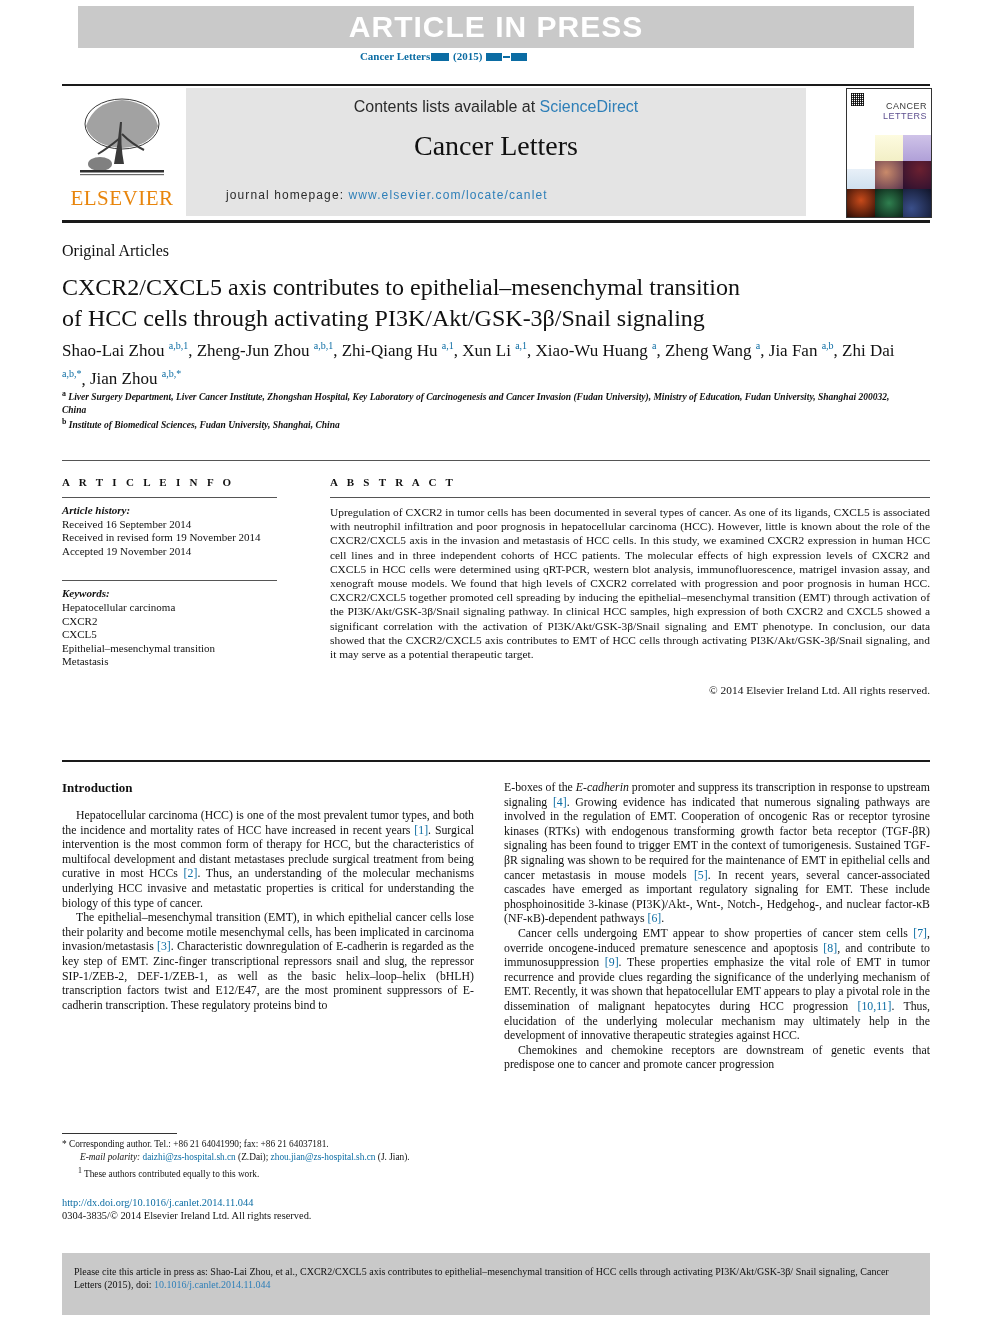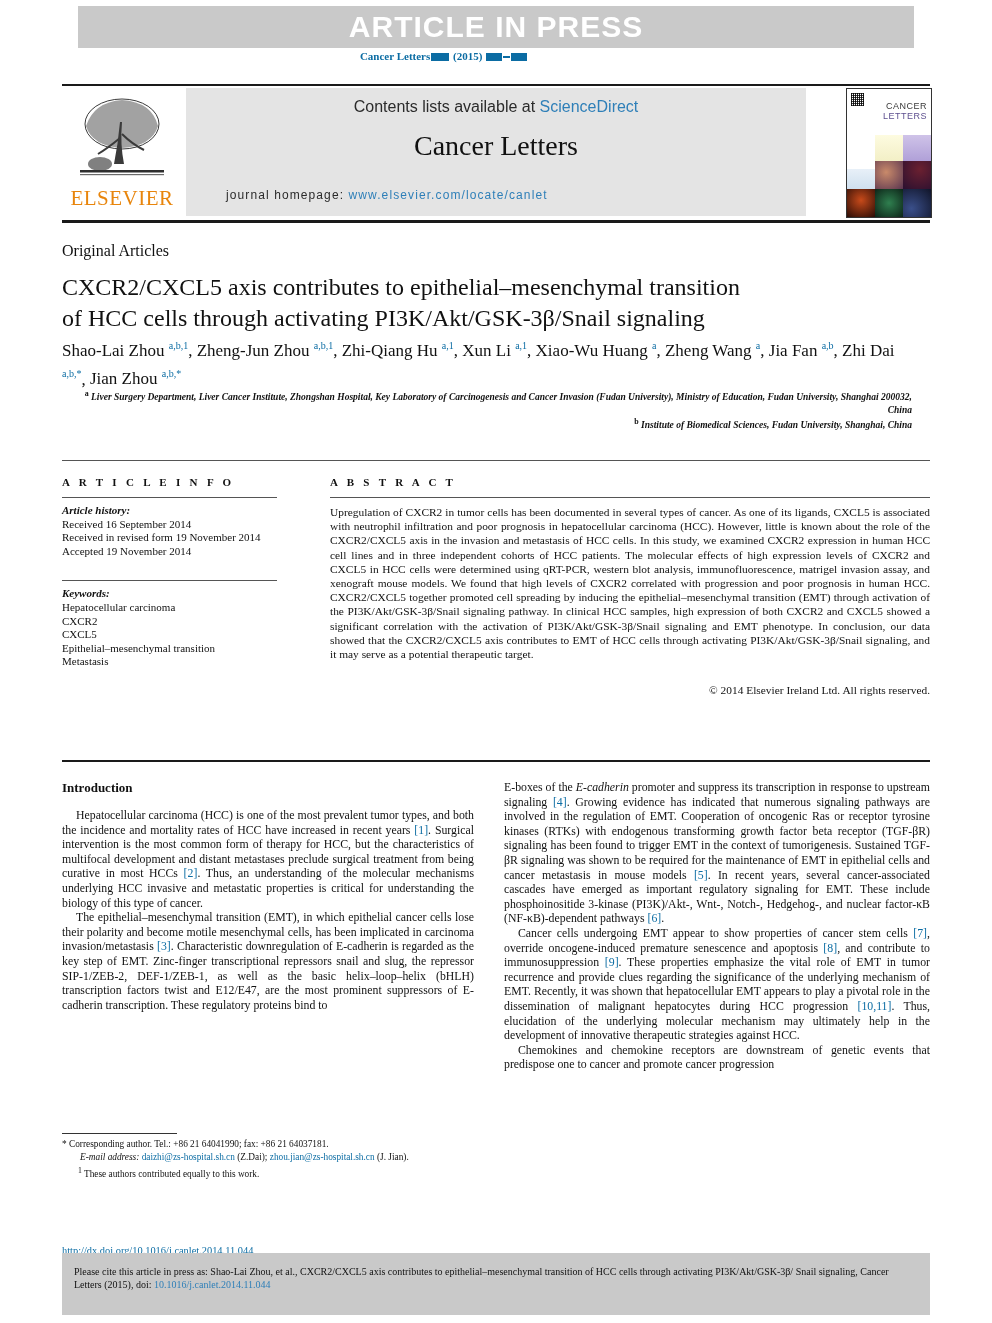--- a/index.html
+++ b/index.html
@@ -91,21 +91,21 @@
     color:#111;
   }
   .authors{
     position:absolute;left:62px;top:334px;width:860px;
     font-family:"Liberation Serif", serif;font-size:17px;line-height:24px;color:#111;
   }
   .authors sup{color:#0b6ca3;font-size:10px;}
   .affil{
     position:absolute;left:62px;top:388px;width:850px;
     font-family:"Liberation Serif", serif;font-style:italic;
-    font-size:9.5px;line-height:12.5px;color:#111;font-weight:bold;text-align:right;
+    font-size:9.5px;line-height:12.5px;color:#111;font-weight:bold;
   }
   .affil sup{font-style:normal;}
 
   
   .rule-info-top{position:absolute;left:62px;top:460px;width:868px;height:1px;background:#555;}
   .hdr-label{
     font-family:"Liberation Serif", serif;font-size:11px;font-weight:bold;
     letter-spacing:3.3px;color:#111;
   }
   .info-col{position:absolute;left:62px;top:476px;width:215px;}
@@ -147,21 +147,21 @@
   .footnotes{
     position:absolute;left:62px;top:1139px;width:412px;
     font-family:"Liberation Serif", serif;font-size:9.3px;line-height:11.6px;color:#111;
   }
   .footnotes .lnk{color:#0b6ca3;}
   .fn-row{text-indent:-9px;padding-left:9px;margin-bottom:1px;}
   .doiblock{
     position:absolute;left:62px;top:1196px;width:412px;
     font-family:"Liberation Serif", serif;font-size:10.4px;line-height:13px;color:#111;
   }
-  .doiblock .lnk{color:#0b6ca3;margin-top:48px;}
+  .doiblock .lnk{color:#0b6ca3;}
 
   
   .cite-box{
     position:absolute;left:62px;top:1253px;width:868px;height:62px;
     background:#c9c9c9;
   }
   .cite-inner{
     position:absolute;left:12px;top:12px;width:844px;
     font-family:"Liberation Serif", serif;font-size:10px;line-height:13px;color:#111;
   }
@@ -291,21 +291,21 @@
       </div>
   </div>
 
   <div class="fn-rule"></div>
   <div class="footnotes">
     <div class="fn-row">
       <span>*</span>
       <span>Corresponding author. Tel.: +86 21 64041990; fax: +86 21 64037181.</span>
     </div>
     <div class="fn-row" style="text-indent:9px;">
-      <span class="ital" style="font-style:italic">E-mail address:</span>
+      <span class="ital" style="font-style:italic">E-mail polarity:</span>
       <span class="lnk">daizhi@zs-hospital.sh.cn</span>
       <span>(Z.Dai);</span>
       <span class="lnk">zhou.jian@zs-hospital.sh.cn</span>
       <span>(J. Jian).</span>
     </div>
     <div class="fn-row" style="text-indent:0;padding-left:16px;margin-top:2px;">
       <sup>1</sup>
       <span>These authors contributed equally to this work.</span>
     </div>
   </div>

